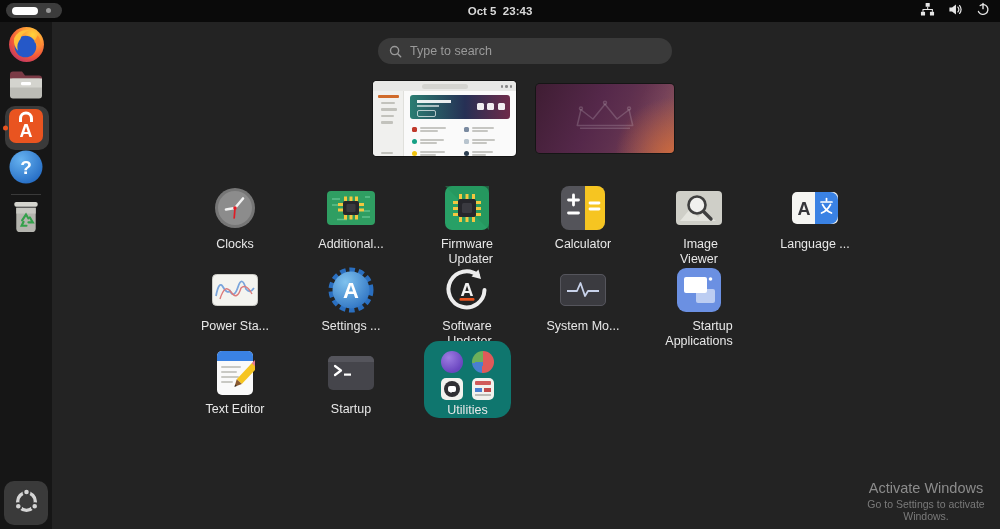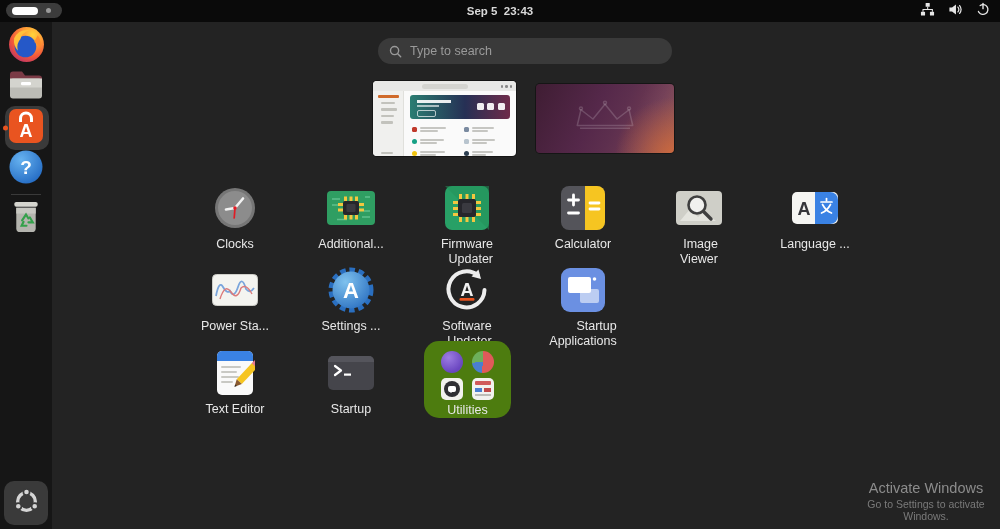--- a/index.html
+++ b/index.html
@@ -59,21 +59,21 @@
             radial-gradient(circle at 100% 105%, rgba(222,110,52,.75), rgba(222,110,52,0) 38%),
             linear-gradient(295deg, rgba(255,255,255,.10) 0%, rgba(255,255,255,0) 35%),
             linear-gradient(115deg,#3f1d33 0%,#55284a 42%,#5d2f4e 58%,#6f3a52 78%,#8c4a48 100%);}
   .emblem{position:absolute;left:50%;top:50%;transform:translate(-50%,-52%);opacity:.85;}
   
   .row{position:absolute;left:177px;display:flex;}
   .row1{top:186px}.row2{top:268px}.row3{top:351px}
   .cell{width:116px;display:flex;flex-direction:column;align-items:center;}
   .icon-box{height:48px;display:flex;align-items:center;justify-content:center;}
   .app-label{margin-top:3px;color:#e8e8e8;font-size:12.5px;line-height:1.18;text-align:right;white-space:pre-line;}
-  .folder{position:absolute;left:424px;top:341px;width:87px;height:77px;background:#4d7c0f;border-radius:15px;
+  .folder{position:absolute;left:424px;top:341px;width:87px;height:77px;background:#0f766e;border-radius:15px;
           display:flex;flex-direction:column;align-items:center;padding-top:10px;box-sizing:border-box;}
   .folder-grid{display:grid;grid-template-columns:22px 22px;gap:5px 9px;}
   .u{width:22px;height:22px;border-radius:5px;position:relative;}
   .u1{border-radius:50%;background:radial-gradient(circle at 35% 30%,#9d7de2,#6a46c0 70%);}
   .u2{border-radius:50%;background:conic-gradient(#e05a5a 0 52%,#4a7fd0 52% 74%,#6db05a 74% 100%);}
   .u3{background:#f2f2ee;}
   .u3 .c{position:absolute;left:3px;top:3px;width:16px;height:16px;border-radius:50%;background:#2f2f33;}
   .u3 .bub{position:absolute;left:7px;top:8px;width:8px;height:5.5px;border-radius:2px;background:#fff;}
   .u3 .tail{position:absolute;left:8px;top:13px;width:0;height:0;border:2px solid transparent;border-top-color:#fff;}
   .u4{background:#f2f2ee;}
@@ -89,21 +89,21 @@
 </head>
 <body>
 
 <div class="screen">
 
   <div class="topbar">
     <div class="ws-indicator">
       <div class="ws-pill"></div>
       <div class="ws-dot"></div>
     </div>
-    <div class="clock">Sep 5  23:43</div>
+    <div class="clock">Oct 5  23:43</div>
     <div class="status">
       <span><svg width="15" height="15" viewBox="0 0 16 16">
         <rect x="6" y="1" width="4.4" height="4" rx=".6" fill="#e6e6e6"></rect>
         <rect x="1" y="10.5" width="4.4" height="4" rx=".6" fill="#e6e6e6"></rect>
         <rect x="10.6" y="10.5" width="4.4" height="4" rx=".6" fill="#e6e6e6"></rect>
         <path d="M8.2 5v3M3.2 10.5V8h10v2.5M3.2 8h10" stroke="#e6e6e6" stroke-width="1.1" fill="none"></path>
       </svg></span>
       <span><svg width="15" height="15" viewBox="0 0 16 16">
         <path d="M1.5 5.8h2.8L8.5 2.6v10.8L4.3 10.2H1.5z" fill="#e6e6e6"></path>
         <path d="M10.6 5.4q2 2.6 0 5.2M12.4 3.8q3.1 4.2 0 8.4" stroke="#e6e6e6" stroke-width="1.3" fill="none" stroke-linecap="round"></path>
@@ -415,20 +415,30 @@
         <path d="M34.5 2.5 l2.5 9.5 -9.5 -2.5 z" fill="#ededed"></path>
         <text x="23" y="28.5" font-size="18" font-weight="bold" fill="#f2f2f2" text-anchor="middle" font-family="Liberation Sans,sans-serif">A</text>
         <rect x="15.5" y="31" width="15" height="2.8" rx="1.2" fill="#e95420"></rect>
       </svg></span>
         </div>
       <div class="app-label">Software
 Updater</div>
     </div>
     <div class="cell">
       <div class="icon-box">
+          <span><svg width="46" height="32" viewBox="0 0 46 32">
+        <rect width="46" height="32" rx="5" fill="#3b3b40"></rect>
+        <rect x="0.5" y="0.5" width="45" height="31" rx="4.5" fill="none" stroke="#55555c"></rect>
+        <path d="M7 17 h10 l3.5-8 4.5 13 3-5 h11" fill="none" stroke="#c8d2ea" stroke-width="1.8" stroke-linejoin="round"></path>
+      </svg></span>
+        </div>
+      <div class="app-label">System Mo...</div>
+    </div>
+    <div class="cell">
+      <div class="icon-box">
           <span><svg width="44" height="44" viewBox="0 0 44 44">
         <rect width="44" height="44" rx="9" fill="#6b90e2"></rect>
         <rect x="7" y="9" width="23" height="16" rx="2" fill="#fff"></rect>
         <circle cx="33.5" cy="11" r="1.8" fill="#fff"></circle>
         <rect x="19" y="21" width="19" height="14" rx="2" fill="#fff" opacity=".55"></rect>
       </svg></span>
         </div>
       <div class="app-label">Startup
 Applications</div>
     </div>

